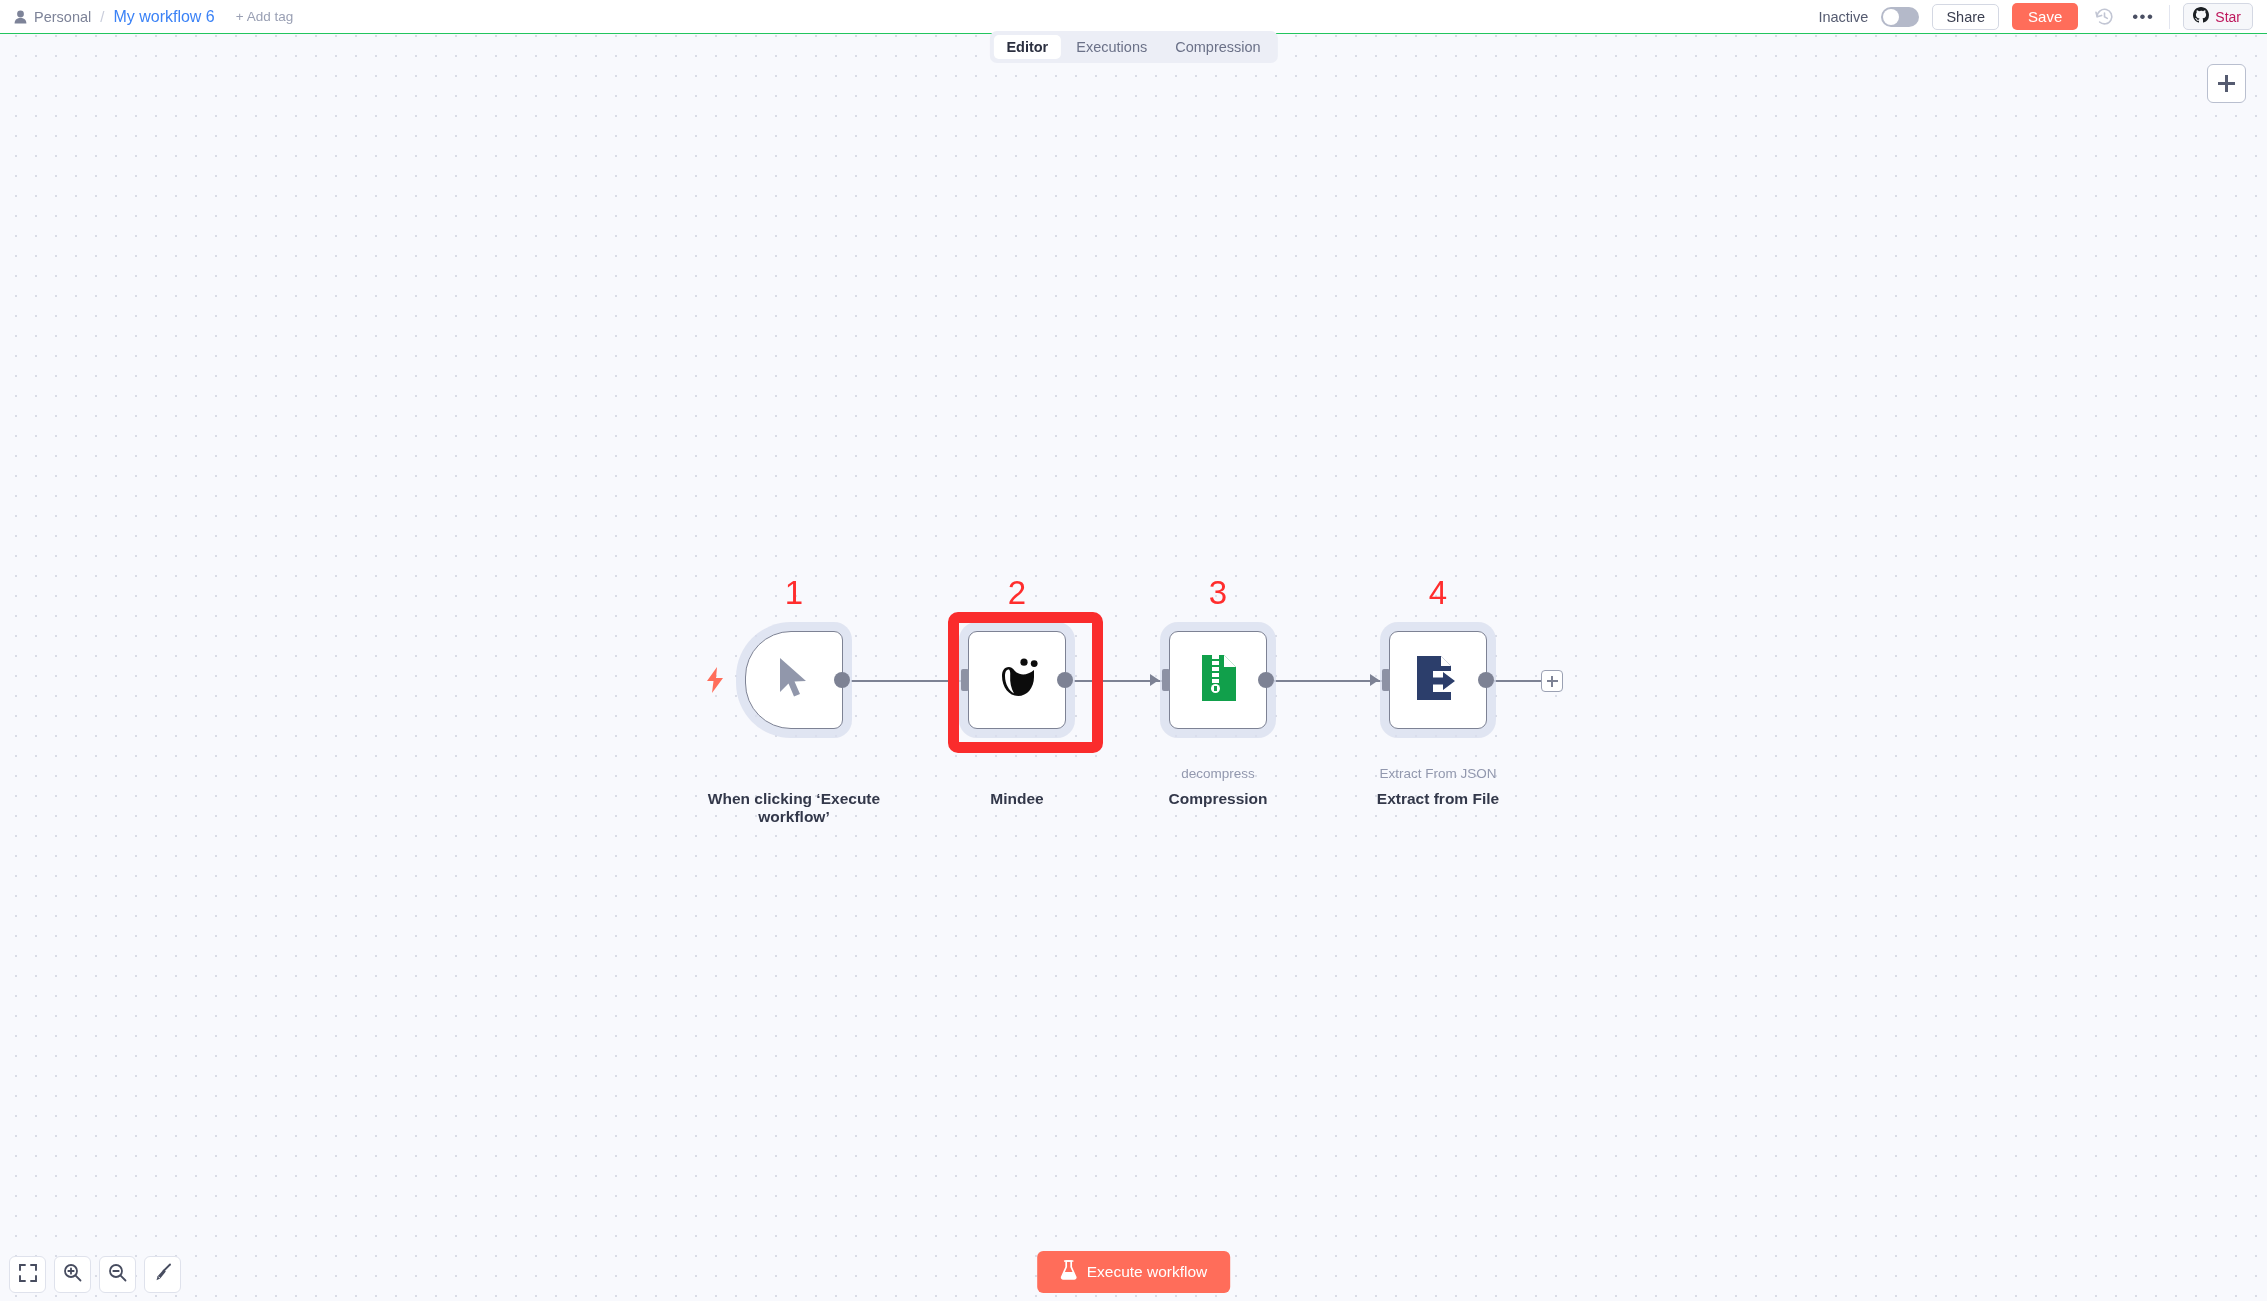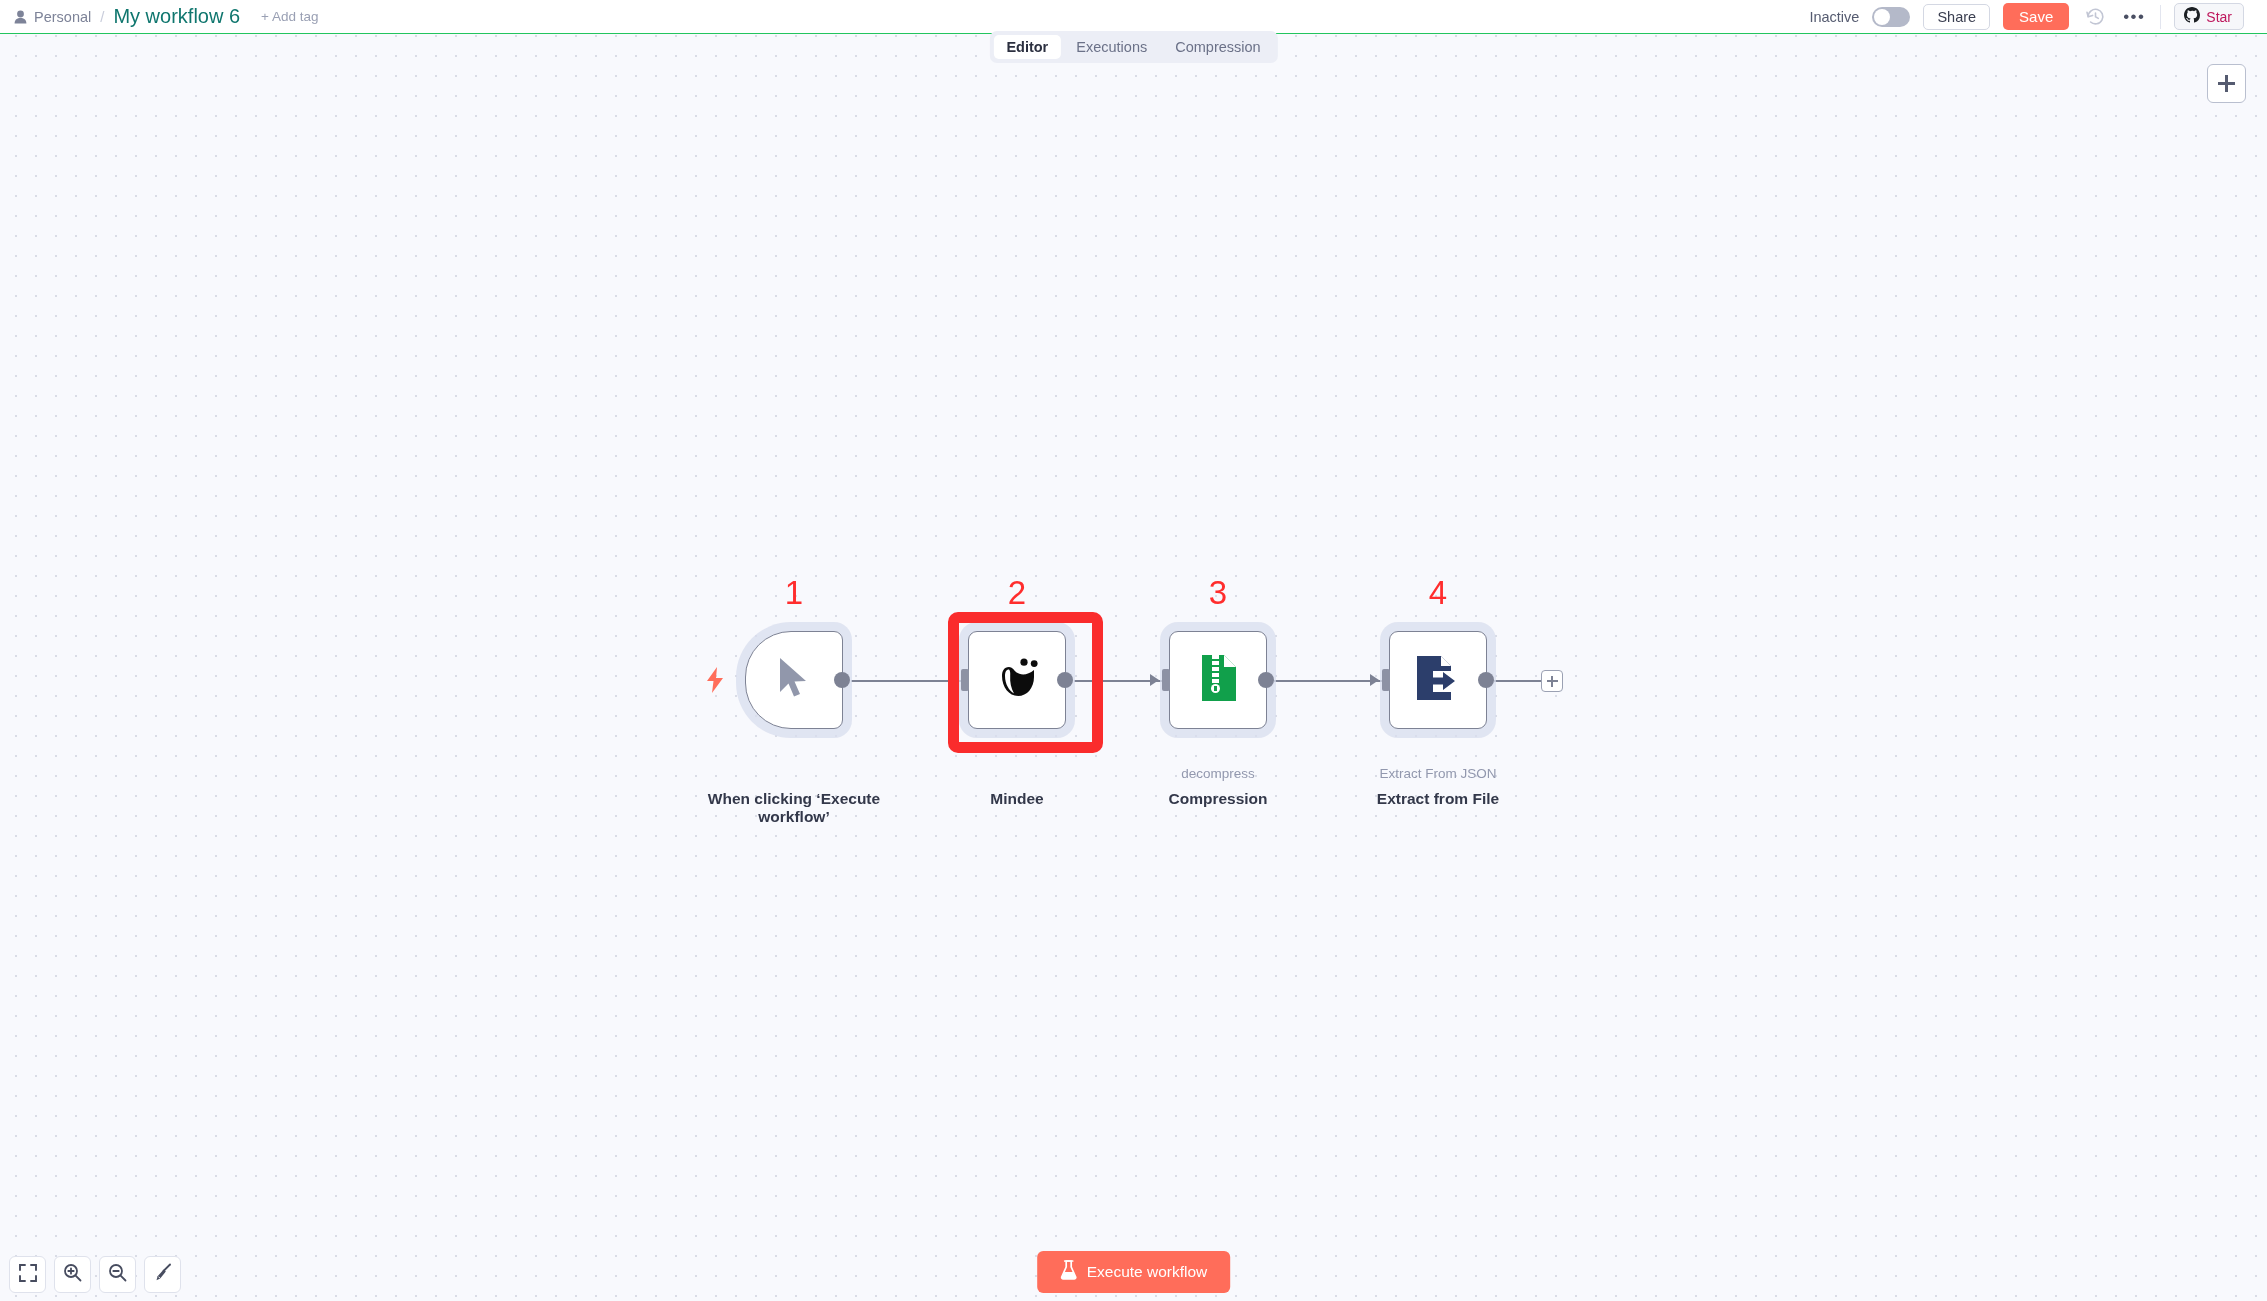--- a/index.html
+++ b/index.html
@@ -28,21 +28,21 @@
     display: flex; align-items: center;
     z-index: 40;
   }
   #breadcrumb {
     display: flex; align-items: center; gap: 9px;
     padding-left: 14px; font-size: 14.5px;
   }
   .bc-person { display: flex; align-items: center; gap: 7px; color: #7d8398; }
   .bc-person svg { display: block; }
   .bc-sep { color: #c9cddb; font-size: 15px; }
-  .bc-name { color: #0f766e; font-size: 20px; }
+  .bc-name { color: #3b82f6; font-size: 16px; }
   .bc-addtag {
     color: #9aa0b4; font-size: 13.5px; margin-left: 12px; cursor: pointer;
   }
 
   
   #tabs {
     position: absolute; left: 50%; transform: translateX(-50%);
     top: 31px;
     background: #eceef6;
     border-radius: 7px;
@@ -53,21 +53,21 @@
   .tab {
     font-size: 14.5px; color: #6b7188;
     padding: 4px 13px; border-radius: 5px; cursor: pointer;
     white-space: nowrap;
   }
   .tab.active { background: #ffffff; color: #2c3040; font-weight: bold; }
 
   
   #topright {
     margin-left: auto; display: flex; align-items: center;
-    gap: 13px; padding-right: 23px; height: 100%;
+    gap: 13px; padding-right: 14px; height: 100%;
   }
   .inactive-label { font-size: 14.5px; color: #555b70; }
   .toggle {
     width: 38px; height: 20px; border-radius: 11px;
     background: #b4b9c9; position: relative; cursor: pointer;
   }
   .toggle .knob {
     position: absolute; top: 2px; left: 2px;
     width: 16px; height: 16px; border-radius: 50%;
     background: #ffffff;

